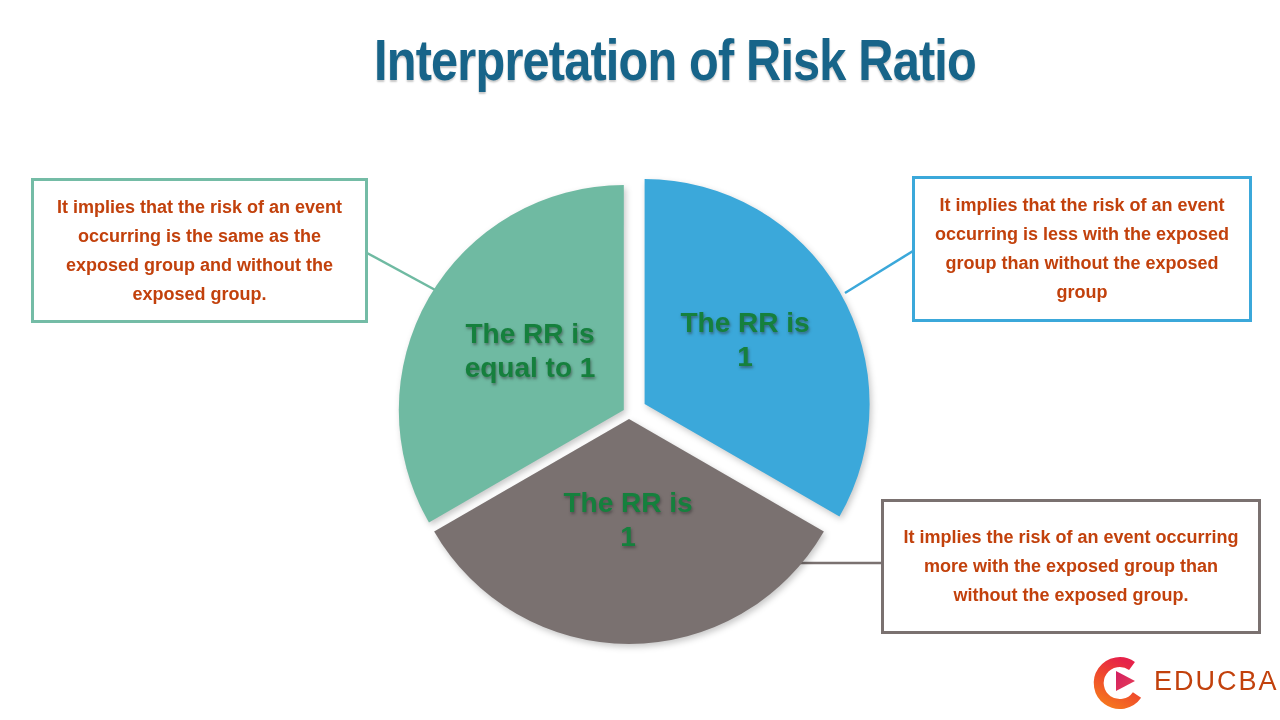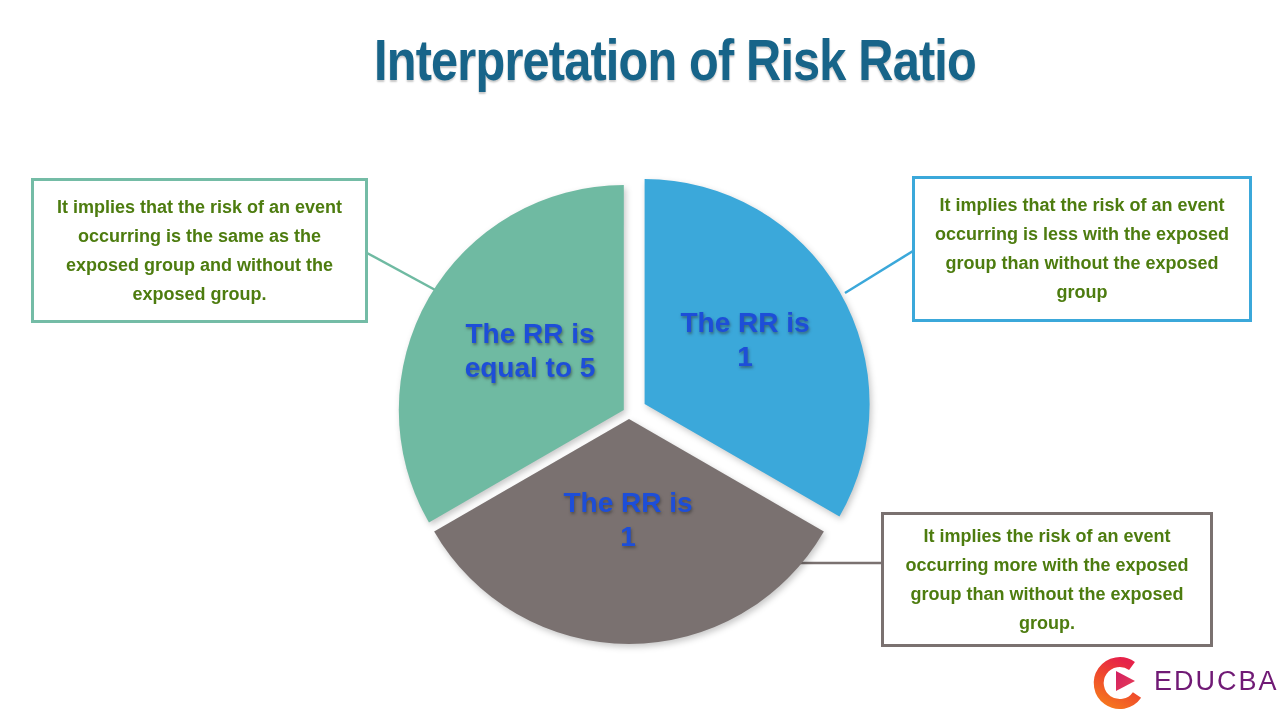--- a/index.html
+++ b/index.html
@@ -29,21 +29,21 @@
 
   
   #diagram-svg { position: absolute; left: 0; top: 0; }
   .slice { filter: drop-shadow(2px 3px 3px rgba(0,0,0,0.22)); }
   .connector { fill: none; stroke-width: 2.5px; }
 
   
   .slice-label {
     position: absolute;
     text-align: center;
-    color: #1d4ed8;
+    color: #15803d;
     font-weight: bold;
     font-size: 28px;
     line-height: 34px;
     text-shadow: 1px 2px 3px rgba(50,50,50,0.55);
   }
   .slice-label span { display: block; }
   #label-equal   { left: 400px; top: 317px; width: 260px; }
   #label-less    { left: 635px; top: 306px; width: 220px; }
   #label-greater { left: 498px; top: 486px; width: 260px; }
 
@@ -54,37 +54,37 @@
     border-style: solid;
     border-width: 3px;
     display: flex;
     align-items: center;
     justify-content: center;
     box-sizing: border-box;
     text-align: center;
     font-weight: bold;
     font-size: 18px;
     line-height: 29px;
-    color: #4d7c0f;
+    color: #c2410c;
     padding: 4px 10px;
   }
   #callout-equal   { left: 31px;  top: 178px; width: 337px; height: 145px; border-color: #74BCA6; }
   #callout-less    { left: 912px; top: 176px; width: 340px; height: 146px; border-color: #3BA8DA; }
-  #callout-greater { left: 881px; top: 512px; width: 332px; height: 135px; border-color: #7A7170; }
+  #callout-greater { left: 881px; top: 499px; width: 380px; height: 135px; border-color: #7A7170; }
 
   
   #logo { position: absolute; left: 1090px; top: 650px; width: 180px; height: 64px; }
   #logo-icon { position: absolute; left: 0; top: 0; }
   #logo-text {
     position: absolute;
     left: 64px;
     top: 16px;
     font-size: 27px;
     letter-spacing: 2px;
-    color: #701a75;
+    color: #c2410c;
   }
 </style>
 </head>
 <body>
 
 <div id="slide">
 
   <div id="title">Interpretation of Risk Ratio</div>
 
   <svg id="diagram-svg" width="1280" height="720" viewBox="0 0 1280 720">
@@ -95,21 +95,21 @@
 
     <g>
       <path class="slice" d="M 629 413 L 434.14 525.5 A 225 225 0 0 1 629 188 Z" fill="#6FBAA2" transform="translate(-5.2,-3)"></path>
       <path class="slice" d="M 629 413 L 629 188 A 225 225 0 0 1 823.86 525.5 Z" fill="#3BA8DA" transform="translate(15.6,-9)"></path>
       <path class="slice" d="M 629 413 L 823.86 525.5 A 225 225 0 0 1 434.14 525.5 Z" fill="#7A7170" transform="translate(0,6)"></path>
     </g>
   </svg>
 
   <div class="slice-label" id="label-equal">
     <span>The RR is</span>
-    <span>equal to 5</span>
+    <span>equal to 1</span>
   </div>
   <div class="slice-label" id="label-less">
     <span>The RR is</span>
     <span>1</span>
   </div>
   <div class="slice-label" id="label-greater">
     <span>The RR is</span>
     <span>1</span>
   </div>
 

